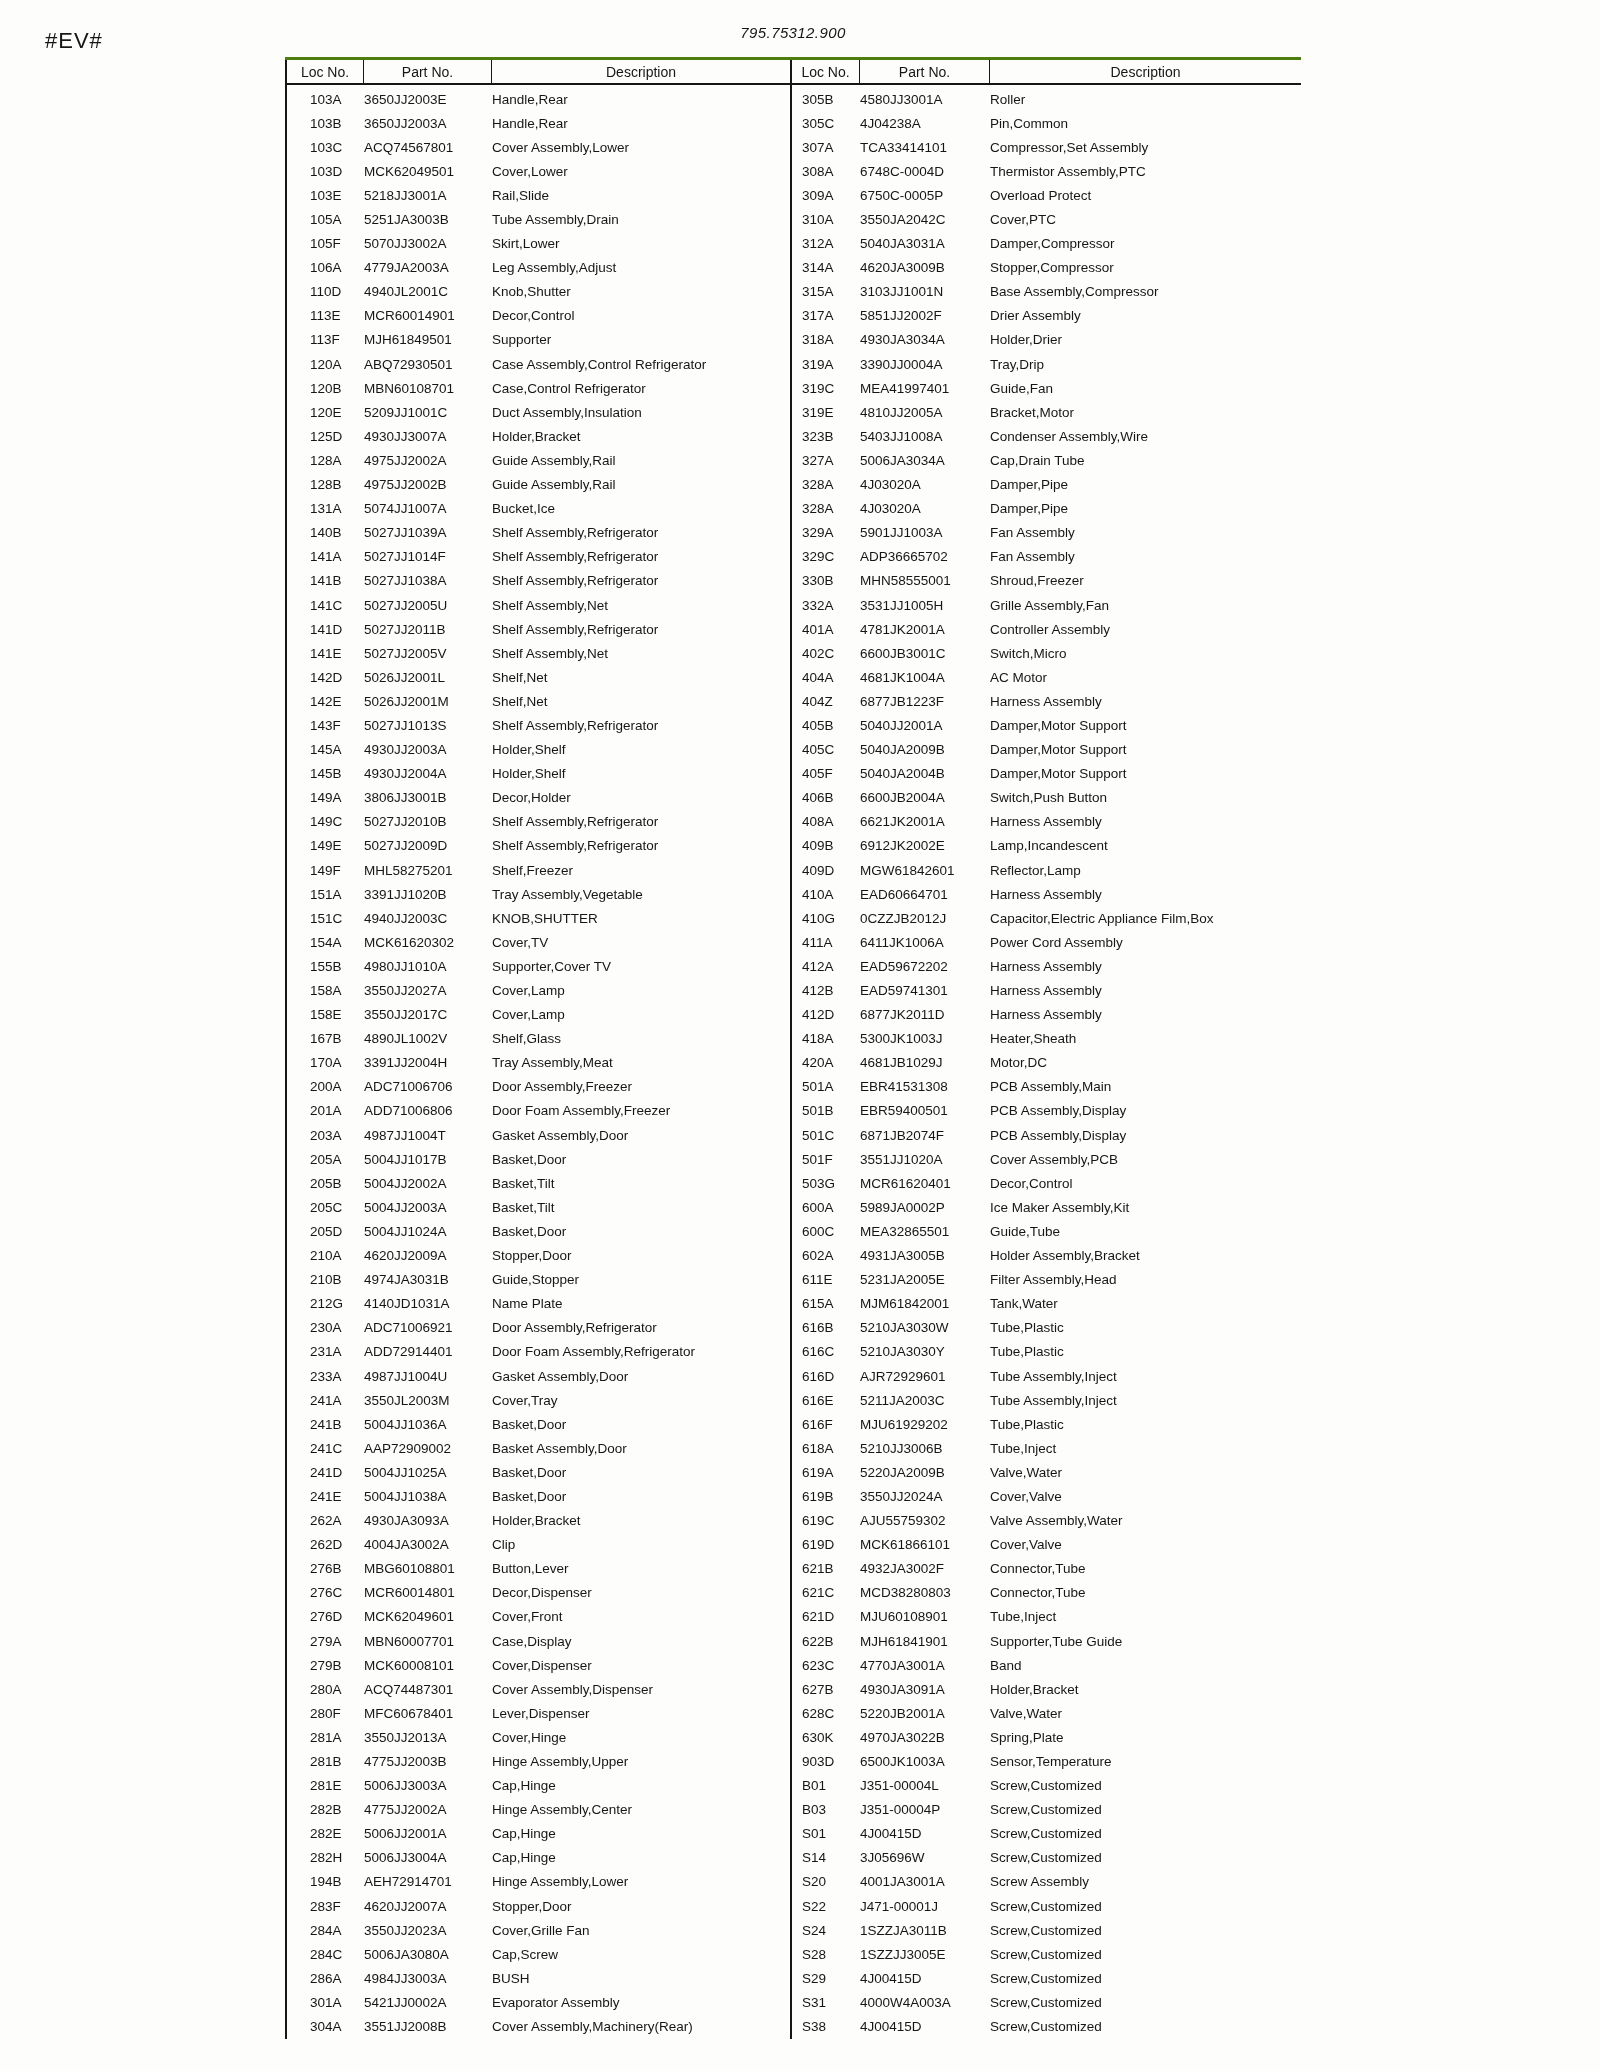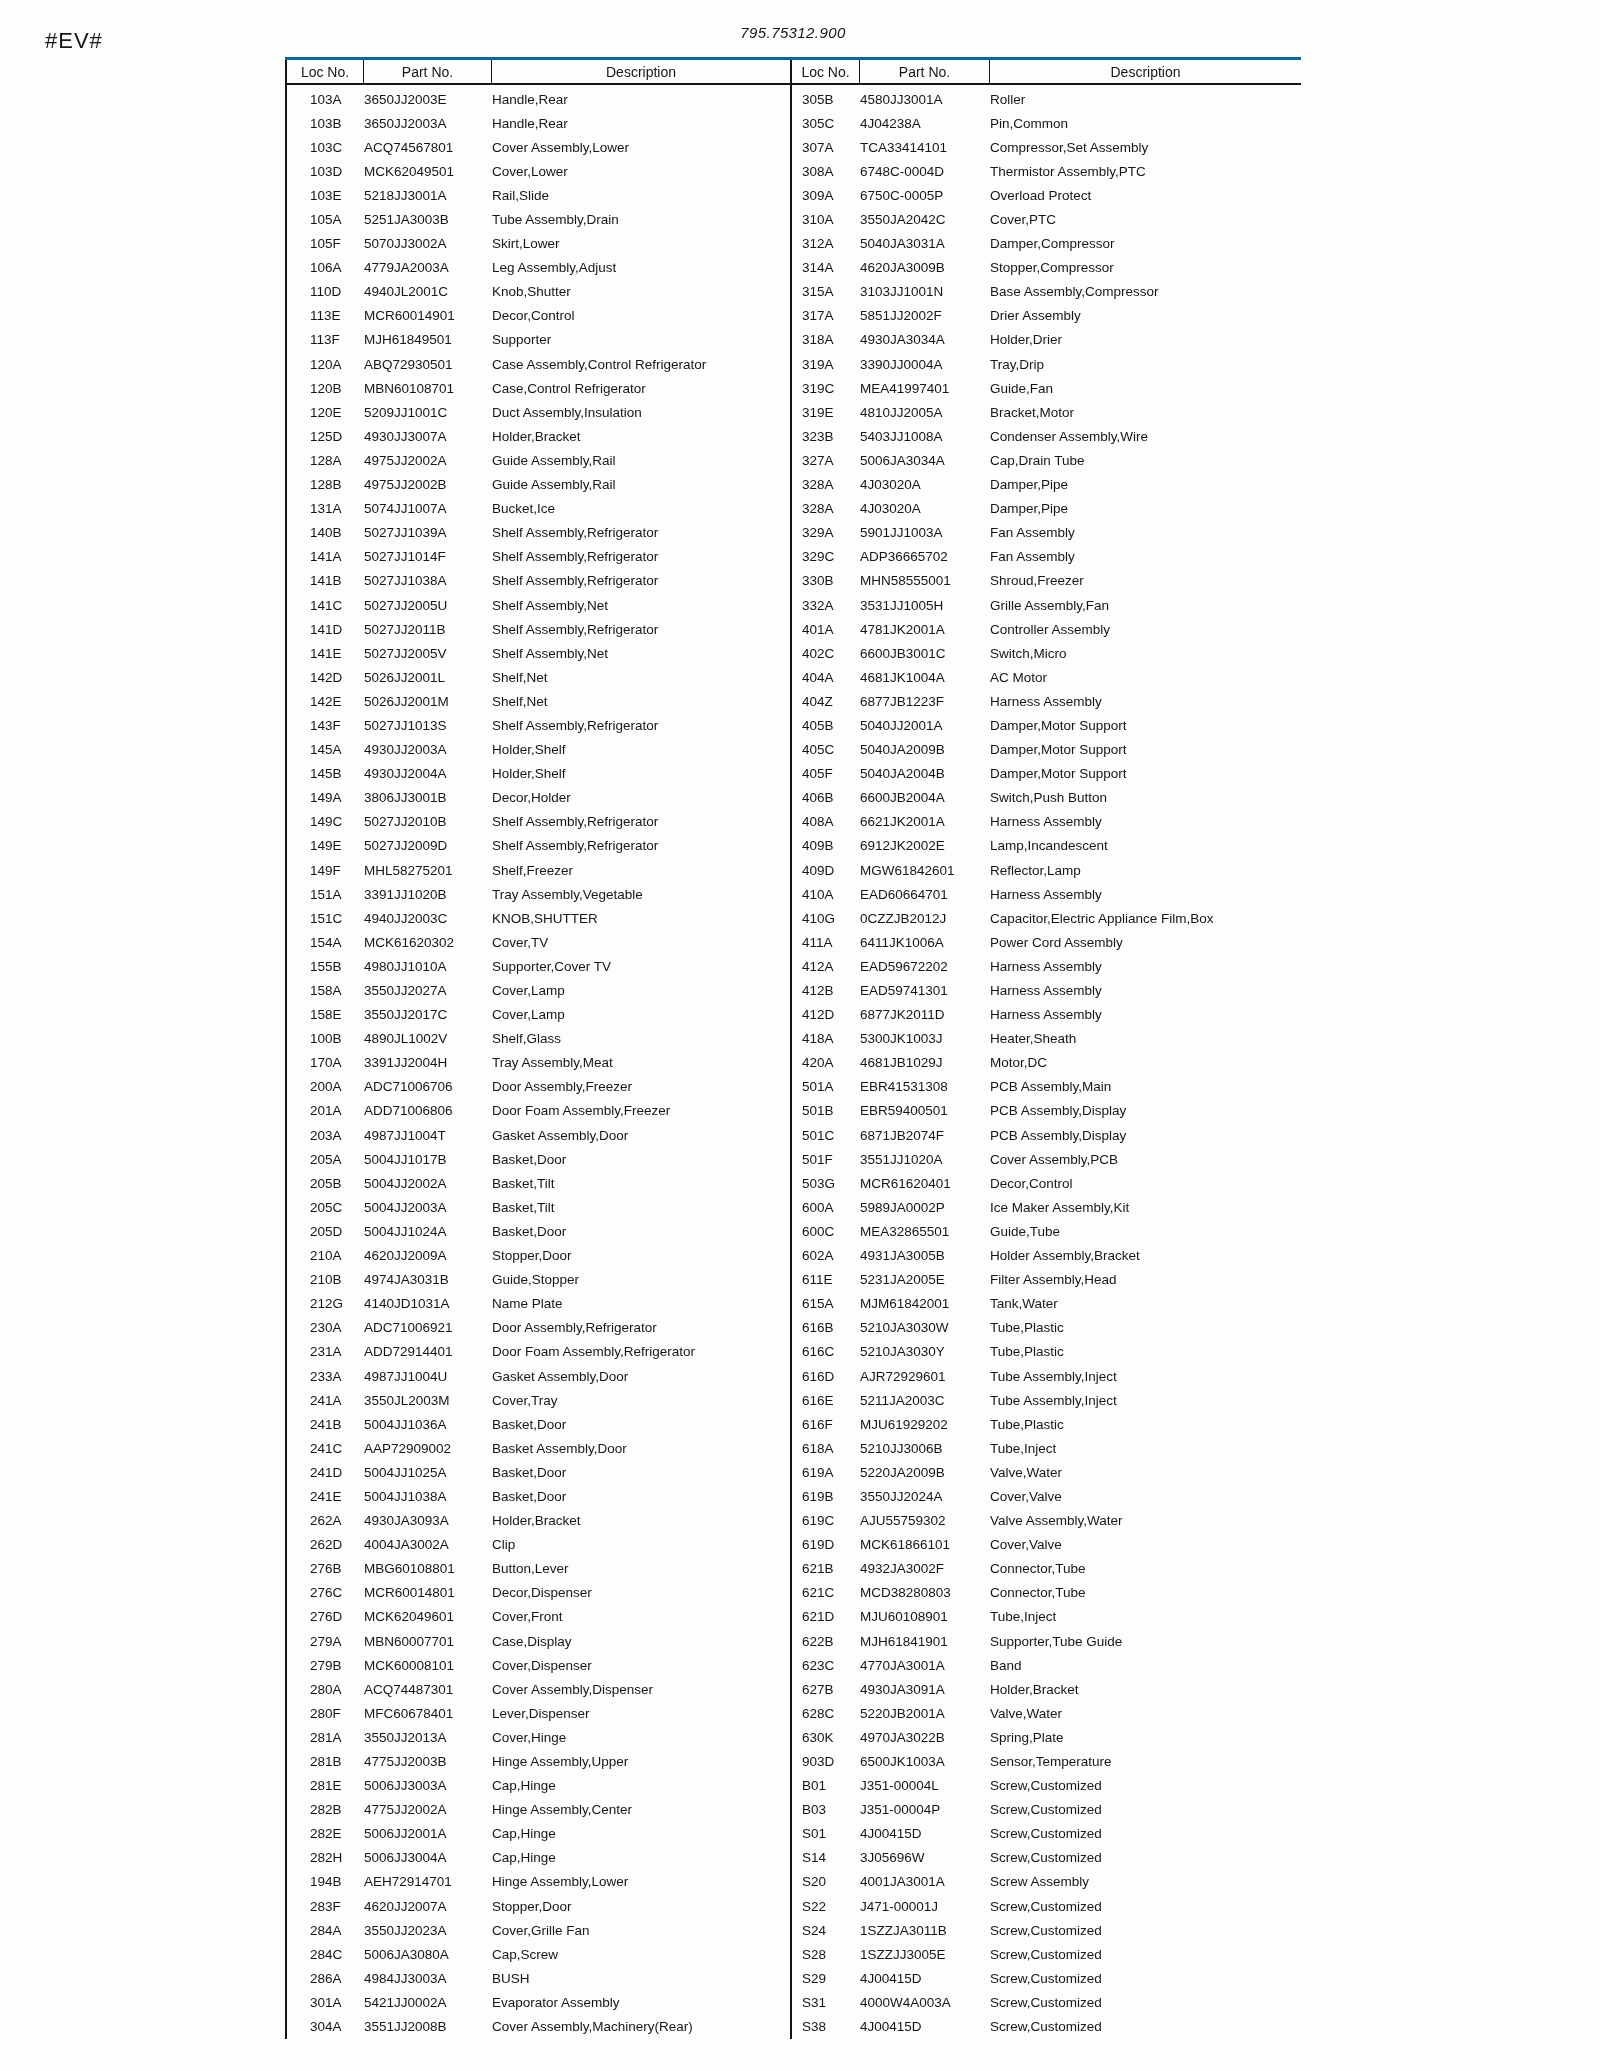--- a/index.html
+++ b/index.html
@@ -15,21 +15,21 @@
   .ev-marker{
     position:absolute;left:45px;top:28px;
     font-size:22px;letter-spacing:1px;
   }
   .doc-title{
     position:absolute;left:285px;top:24px;width:1016px;
     text-align:center;font-size:15px;letter-spacing:.4px;font-style:italic;
   }
   .parts-table{
     position:absolute;left:285px;top:57px;width:1016px;
-    border-top:3px solid #0369a1;
+    border-top:3px solid #4d7c0f;
     display:flex;
   }
   .half{display:flex;flex-direction:column}
   .half.left{width:505px;border-left:2px solid #161616}
   .half.right{width:511px;border-left:2px solid #161616}
   .head{
     display:flex;height:25px;align-items:center;
     border-bottom:2px solid #161616;
     font-size:14px;
   }
@@ -255,21 +255,21 @@
           <span class="c-loc">158A</span>
           <span class="c-part">3550JJ2027A</span>
           <span class="c-desc">Cover,Lamp</span>
         </div>
         <div class="prow">
           <span class="c-loc">158E</span>
           <span class="c-part">3550JJ2017C</span>
           <span class="c-desc">Cover,Lamp</span>
         </div>
         <div class="prow">
-          <span class="c-loc">100B</span>
+          <span class="c-loc">167B</span>
           <span class="c-part">4890JL1002V</span>
           <span class="c-desc">Shelf,Glass</span>
         </div>
         <div class="prow">
           <span class="c-loc">170A</span>
           <span class="c-part">3391JJ2004H</span>
           <span class="c-desc">Tray Assembly,Meat</span>
         </div>
         <div class="prow">
           <span class="c-loc">200A</span>

